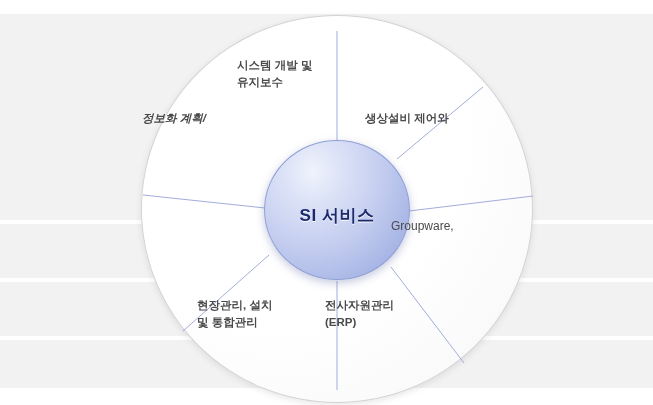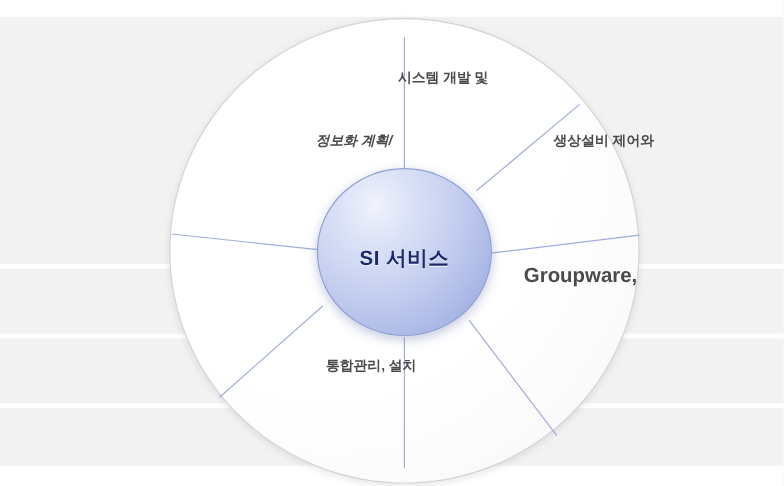--- a/index.html
+++ b/index.html
@@ -89,38 +89,38 @@
     color: #1c2a6b;
     letter-spacing: 0.5px;
     text-shadow: 0 1px 0 rgba(255,255,255,0.85);
     white-space: nowrap;
     margin-top: 11px;
   }
 
   
   .seg-label {
     position: absolute;
-    text-align: right;
+    text-align: left;
     font-size: 11.5px;
     font-weight: bold;
     color: #4a4a4a;
     line-height: 1.45;
     white-space: nowrap;
   }
   .seg-label .l2 { display: block; }
 
   .seg-0 { left:  96px; top:  42px; width: 170px; }  
   .seg-1 { left: 224px; top:  95px; width: 180px; }  
   .seg-2 { left: 250px; top: 203px; width: 140px; }  
   .seg-3 { left: 184px; top: 282px; width: 145px; }  
   .seg-4 { left:  56px; top: 282px; width: 150px; }  
   .seg-5 { left: -10px; top: 203px; width: 175px; }  
   .seg-6 { left:   1px; top:  95px; width: 185px; font-style: italic; }  
 
-  .latin { font-weight: bold; font-size: 17px; color: #4a4a4a; }
+  .latin { font-weight: normal; font-size: 12px; color: #4a4a4a; }
 </style>
 </head>
 <body>
 
 <div id="bg-band">
   <div class="bg-stripe" style="top:206px"></div>
   <div class="bg-stripe" style="top:264px"></div>
   <div class="bg-stripe" style="top:322px"></div>
 </div>
 
@@ -147,33 +147,39 @@
       <line x1="124" y1="193" x2="2" y2="180"></line>
     </g>
   </svg>
 
   <div id="core">
     <span id="core-label">SI 서비스</span>
   </div>
 
   <div class="seg-label seg-0">
     <span>시스템 개발 및</span>
+    <span class="l2">유지보수</span>
   </div>
 
   <div class="seg-label seg-1">
     <span>생상설비 제어와</span>
   </div>
 
   <div class="seg-label seg-2 latin">
     <span>Groupware,</span>
   </div>
 
+  <div class="seg-label seg-3">
+    <span>전사자원관리</span>
+    <span class="l2">(ERP)</span>
+  </div>
 
   <div class="seg-label seg-4">
-    <span>통합관리, 설치</span>
+    <span>현장관리, 설치</span>
+    <span class="l2">및 통합관리</span>
   </div>
 
 
   <div class="seg-label seg-6">
     <span>정보화 계획/</span>
   </div>
 
 </div>
 
 </body></html>

